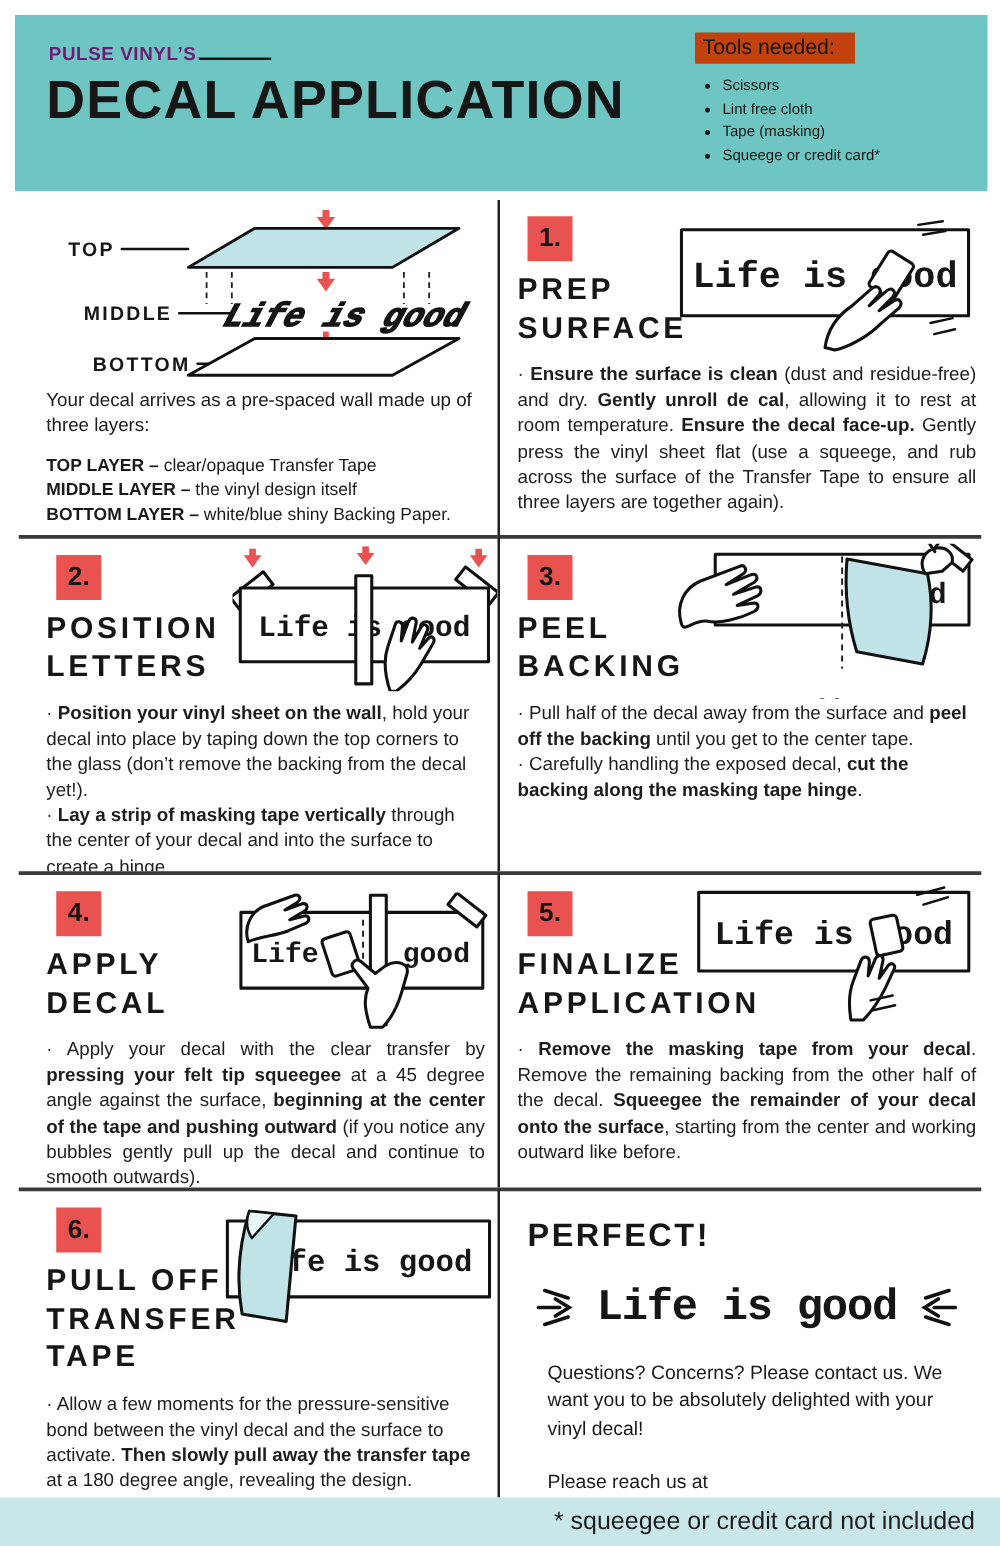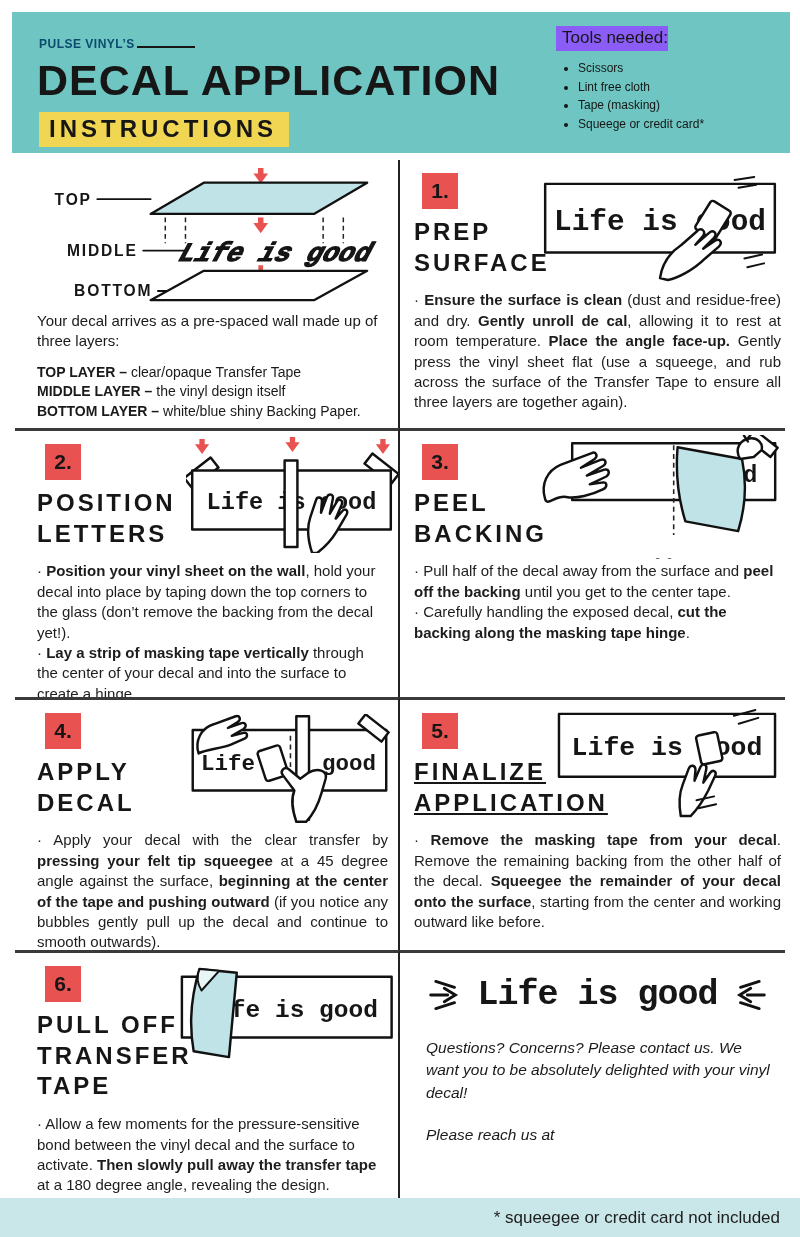--- a/index.html
+++ b/index.html
@@ -1,75 +1,74 @@
 <!DOCTYPE html>
 <html><head>
 <meta charset="utf-8">
 <style>
   html,body{margin:0;padding:0;background:#fff;}
   #page{position:relative;width:800px;height:1237px;background:#fff;overflow:hidden;
         font-family:"Liberation Sans",sans-serif;color:#1a1a1a;}
   
   #hdr{position:absolute;left:12px;top:12px;width:778px;height:141px;background:#6ec5c1;}
-  .brand{position:absolute;left:27px;top:22px;font-size:12px;font-weight:bold;letter-spacing:.5px;color:#0c4a6e;}
+  .brand{position:absolute;left:27px;top:22px;font-size:15px;font-weight:bold;letter-spacing:.5px;color:#701a75;}
   .brand-line{display:inline-block;width:58px;border-bottom:2px solid #161616;height:12px;margin-left:2px;}
   .title{position:absolute;left:25px;top:44px;font-size:43px;font-weight:800;letter-spacing:1px;color:#161616;white-space:nowrap;}
   .subtitle{position:absolute;left:27px;top:100px;background:#f1d653;color:#161616;
             font-size:24px;font-weight:bold;letter-spacing:4px;padding:3px 12px 4px 10px;}
   .tools{position:absolute;right:16px;top:14px;width:218px;color:#161616;}
-  .tools-label{display:inline-block;background:#8b5cf6;font-size:17px;padding:2px 0 3px 6px;}
+  .tools-label{display:inline-block;background:#c2410c;font-size:17px;padding:2px 16px 3px 6px;}
   .tools ul{margin:8px 0 0 22px;padding:0;font-size:12px;line-height:1.55;}
   
   #main{position:absolute;left:15px;top:160px;display:grid;
         grid-template-columns:385px 385px;grid-template-rows:268px 269px 253px 248px;}
   .cell{position:relative;overflow:hidden;}
   .l{border-right:2px solid #222;}
   .bt{border-top:3px solid #3a3a3a;}
   .cell.l{padding:0 10px 0 22px;box-sizing:border-box;}
   .cell.r{padding:0 4px 0 14px;box-sizing:border-box;}
   .badge{display:inline-block;width:36px;height:36px;background:#e85250;color:#161616;
          font-size:21px;font-weight:800;text-align:center;line-height:36px;margin:13px 0 0 8px;}
   .step-title{margin:8px 0 0 0;font-size:24px;font-weight:800;letter-spacing:3px;line-height:1.28;width:172px;color:#161616;}
-  .step-title.wide{width:240px;text-decoration:underline;}
+  .step-title.wide{width:240px;}
   .illus{position:absolute;}
   .body{margin:12px 0 0 0;font-size:15px;line-height:1.36;color:#1d1d1d;}
   .body p{margin:0;}
   .just p{text-align:justify;}
   
   .intro-svg{display:block;margin:8px auto 0 auto;}
   .lead{margin:9px 0 0 0;font-size:15px;line-height:1.35;}
   .layers{margin:11px 0 0 0;font-size:14px;line-height:1.4;}
   .layers p{margin:0;}
   
   .perfect-title{margin:20px 0 0 8px;font-size:26px;font-weight:800;letter-spacing:2px;color:#161616;}
   .decal-row{display:flex;align-items:center;justify-content:center;gap:14px;margin-top:22px;}
   .decal-big{font-family:"Liberation Mono",monospace;font-weight:bold;font-size:35px;letter-spacing:-1px;color:#161616;white-space:nowrap;}
   .contact{margin:22px 10px 0 12px;font-size:15.5px;line-height:1.45;}
-  .contact p{margin:0 0 20px 0;font-style:italic;}
+  .contact p{margin:0 0 20px 12px;}
   
   #ftr{position:absolute;left:0;top:1198px;width:800px;height:39px;background:#c9e6e9;}
-  #ftr span{position:absolute;right:20px;top:0;line-height:39px;font-size:17px;color:#1d1d1d;text-align:right;}
+  #ftr span{position:absolute;right:20px;top:0;line-height:39px;font-size:20px;color:#1d1d1d;text-align:right;}
   
   svg .ink{stroke:#111;fill:#fff;stroke-width:2.5;stroke-linejoin:round;stroke-linecap:round;}
   svg .thin{stroke:#111;fill:none;stroke-width:2;stroke-linecap:round;}
   svg .decaltxt{font-family:"Liberation Mono",monospace;font-weight:bold;fill:#161616;}
   svg .lbl{font-family:"Liberation Sans",sans-serif;font-weight:800;font-size:17px;letter-spacing:2px;fill:#161616;}
   svg .red{fill:#e85250;stroke:none;}
   svg .sheet{fill:#bfe3e6;stroke:#111;stroke-width:2.5;stroke-linejoin:round;}
   svg .dash{stroke:#222;stroke-width:1.6;fill:none;stroke-dasharray:5 4;}
 </style>
 </head>
 <body>
 
 <div id="page">
 
   <div id="hdr">
     <div class="brand"><span>PULSE VINYL’S</span><span class="brand-line"></span></div>
     <div class="title">DECAL APPLICATION</div>
-    <div class="subtitle">INSTRUCTIONS</div>
     <div class="tools">
       <span class="tools-label">Tools needed:</span>
       <ul>
         <li>Scissors</li>
         <li>Lint free cloth</li>
         <li>Tape (masking)</li>
         <li>Squeege or credit card*</li>
       </ul>
     </div>
   </div>
@@ -107,21 +106,21 @@
           <text class="decaltxt" x="120" y="55" font-size="30" text-anchor="middle">Life is good</text>
           <path class="thin" d="M196,4 L216,1 M200,12 L218,9"></path>
           <rect class="ink" x="162" y="28" width="24" height="34" rx="3" transform="rotate(32 174 45)"></rect>
           <path class="ink" d="M120,104 C122,90 130,78 142,70 L158,56 C162,52 167,56 164,61 L156,70 L170,58 C174,54 179,58 175,63 L164,74 L176,66 C181,63 184,68 180,72 L166,84 C154,96 138,104 128,106 Z"></path>
           <path class="thin" d="M206,84 L224,80 M209,93 L226,89"></path>
         </svg>
       </div>
       <div class="badge">1.</div>
       <h2 class="step-title">PREP SURFACE</h2>
       <div class="body just">
-        <p><span>· </span><b>Ensure the surface is clean</b><span> (dust and residue-free) and dry. </span><b>Gently unroll de cal</b><span>, allowing it to rest at room temperature. </span><b>Place the angle face-up.</b><span> Gently press the vinyl sheet flat (use a squeege, and rub across the surface of the Transfer Tape to ensure all three layers are together again).</span></p>
+        <p><span>· </span><b>Ensure the surface is clean</b><span> (dust and residue-free) and dry. </span><b>Gently unroll de cal</b><span>, allowing it to rest at room temperature. </span><b>Ensure the decal face-up.</b><span> Gently press the vinyl sheet flat (use a squeege, and rub across the surface of the Transfer Tape to ensure all three layers are together again).</span></p>
       </div>
     </section>
 
     <section class="cell l bt">
       <div class="illus" style="top:6px;right:0;">
         <svg width="212" height="116" viewBox="0 0 215 118">
           <path class="red" transform="translate(16,2) scale(0.9)" d="M-3,0 h6 v6 h5 l-8,11 l-8,-11 h5 z"></path>
           <path class="red" transform="translate(108,0) scale(0.9)" d="M-3,0 h6 v6 h5 l-8,11 l-8,-11 h5 z"></path>
           <path class="red" transform="translate(200,2) scale(0.9)" d="M-3,0 h6 v6 h5 l-8,11 l-8,-11 h5 z"></path>
           <rect class="ink" x="-2" y="30" width="34" height="13" transform="rotate(-38 15 36)"></rect>
@@ -210,20 +209,21 @@
         </svg>
       </div>
       <div class="badge">6.</div>
       <h2 class="step-title">PULL OFF TRANSFER TAPE</h2>
       <div class="body">
         <p><span>· Allow a few moments for the pressure-sensitive bond between the vinyl decal and the surface to activate. </span><b>Then slowly pull away the transfer tape</b><span> at a 180 degree angle, revealing the design.</span></p>
       </div>
     </section>
 
     <section class="cell r bt">
+      <h2 class="perfect-title">PERFECT!</h2>
       <div class="decal-row">
         <svg width="34" height="40" viewBox="0 0 40 44">
           <g stroke="#111" stroke-width="3.4" stroke-linecap="round" fill="none">
             <path d="M8,6 L30,13"></path>
               <path d="M2,22 L22,22"></path>
               <path d="M18,14 L31,22 L18,30"></path>
               <path d="M8,38 L30,31"></path>
           </g>
         </svg>
         <span class="decal-big">Life is good</span>

